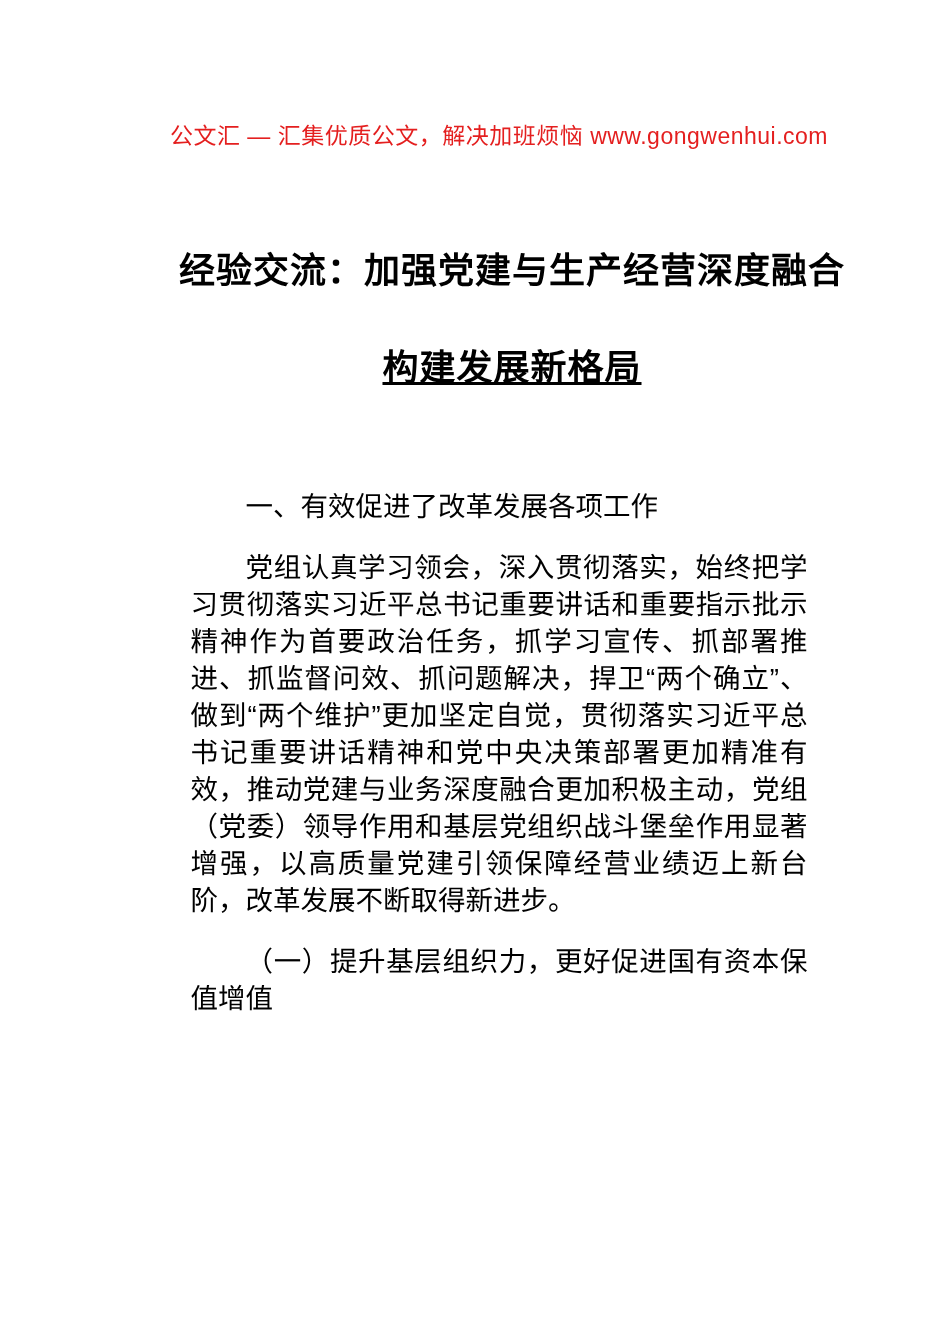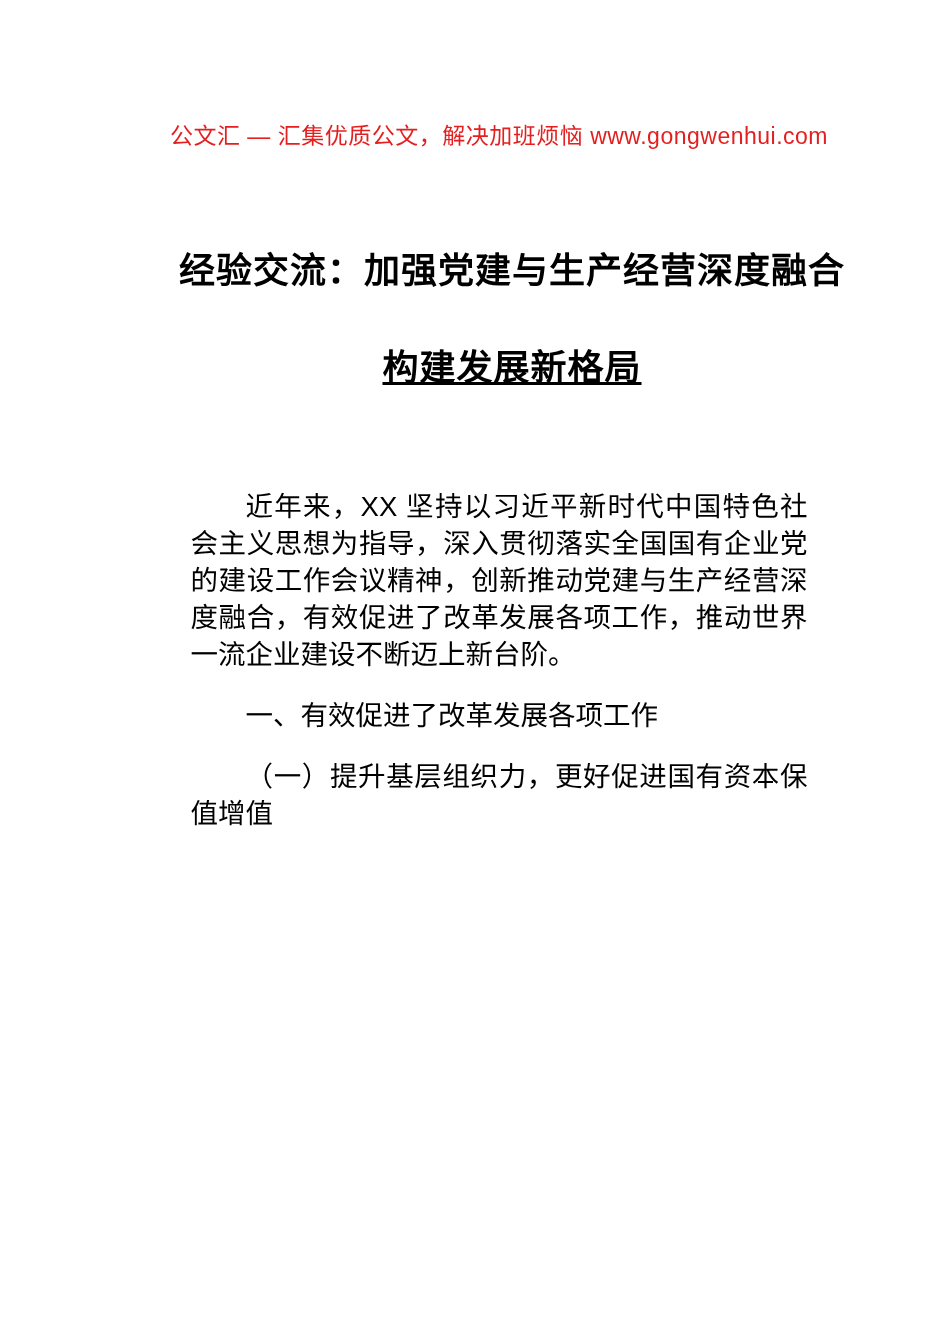--- a/index.html
+++ b/index.html
@@ -63,18 +63,18 @@
 <div class="page">
 
   <div class="brand-header">公文汇 — 汇集优质公文，解决加班烦恼 www.gongwenhui.com</div>
 
   <div class="doc-title">
     <div class="title-line">经验交流：加强党建与生产经营深度融合</div>
     <div class="title-line">构建发展新格局</div>
   </div>
 
   <div class="doc-body">
-    <p>近年来，XX 坚持以习近平新时代中国特色社会主义思想为指导，深入贯彻落实全国国有企业党的建设工作会议精神，创新推动党建与生产经营深度融合，有效促进了改革发展各项工作，推动世界一流企业建设不断迈上新台阶。</p>
     <p>一、有效促进了改革发展各项工作</p>
+    <p>党组认真学习领会，深入贯彻落实，始终把学习贯彻落实习近平总书记重要讲话和重要指示批示精神作为首要政治任务，抓学习宣传、抓部署推进、抓监督问效、抓问题解决，捍卫“两个确立”、做到“两个维护”更加坚定自觉，贯彻落实习近平总书记重要讲话精神和党中央决策部署更加精准有效，推动党建与业务深度融合更加积极主动，党组（党委）领导作用和基层党组织战斗堡垒作用显著增强，以高质量党建引领保障经营业绩迈上新台阶，改革发展不断取得新进步。</p>
     <p>（一）提升基层组织力，更好促进国有资本保值增值</p>
   </div>
 
 </div>
 
 </body></html>

